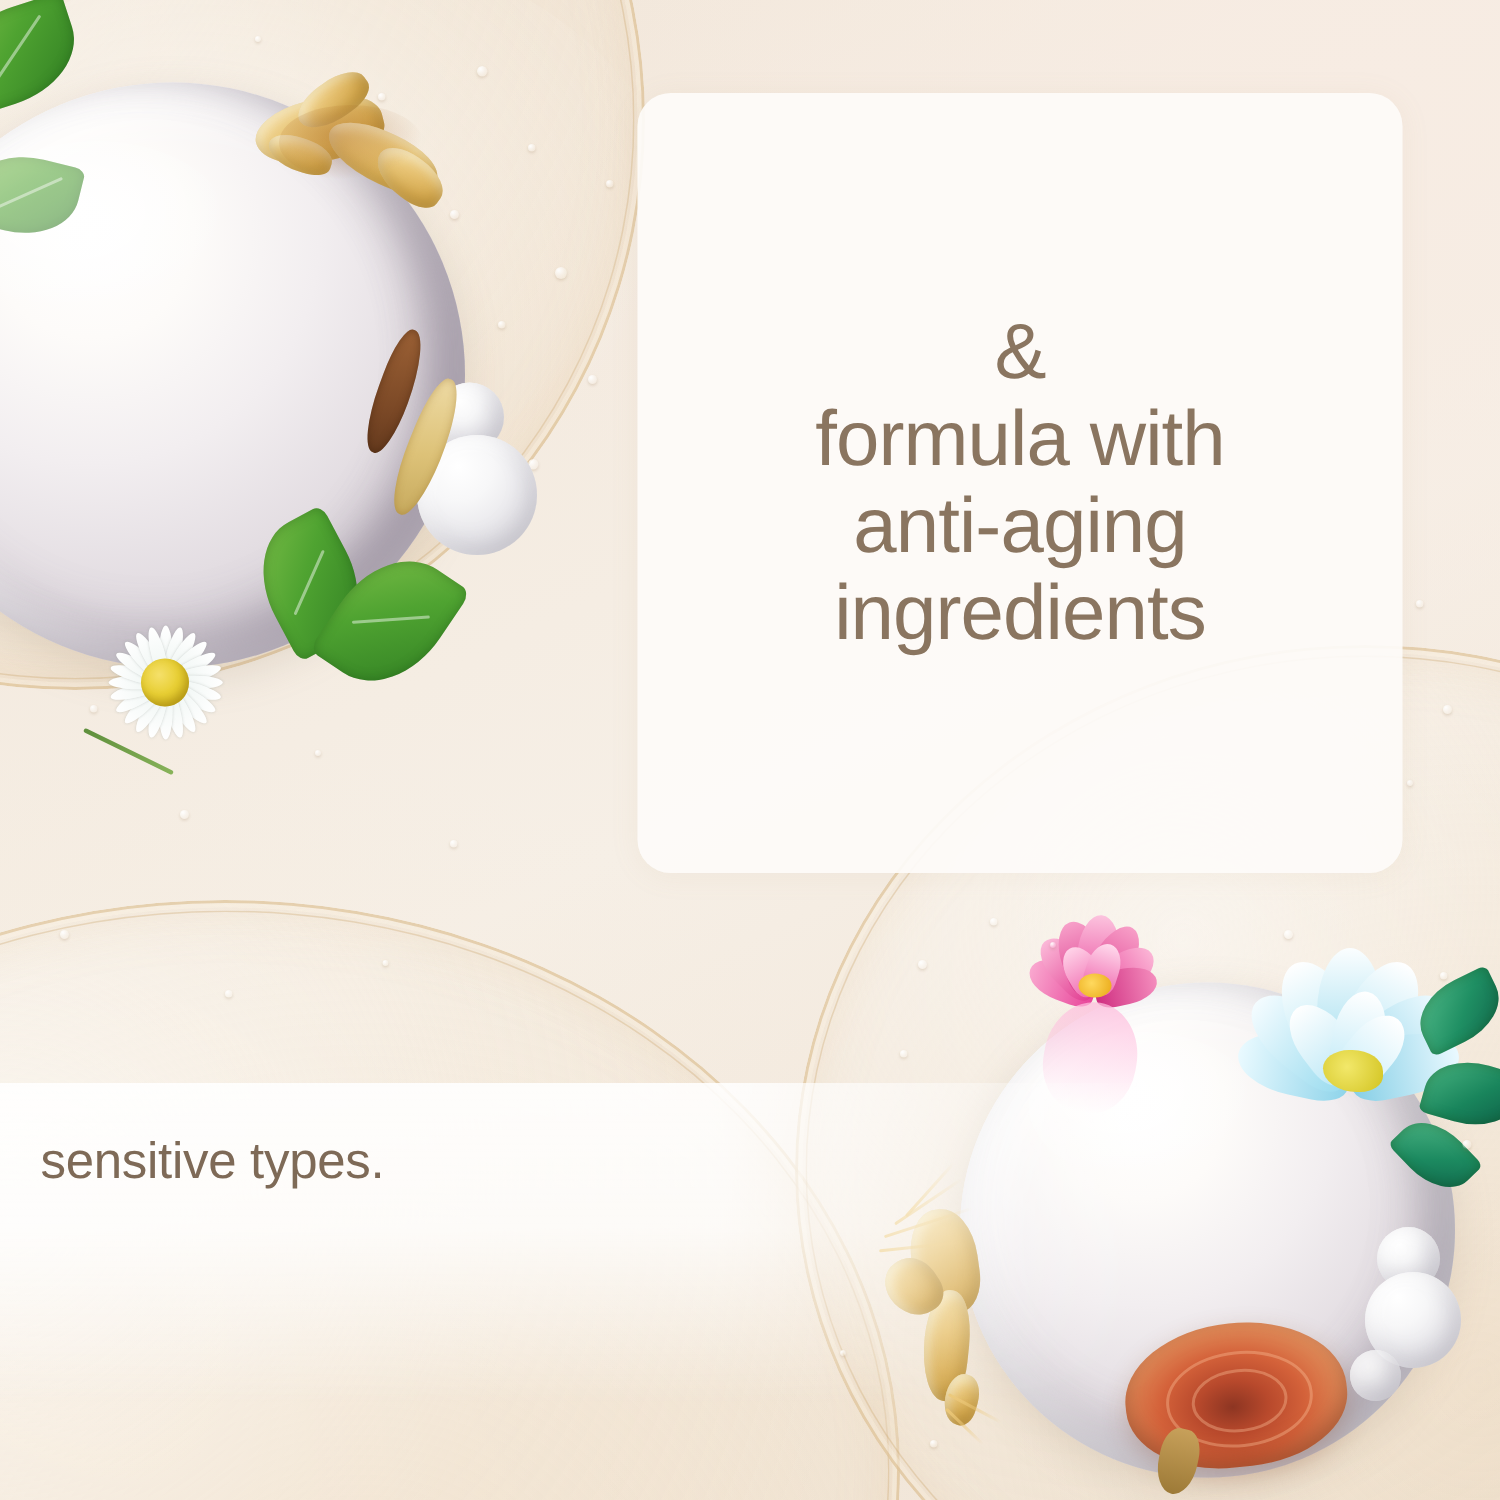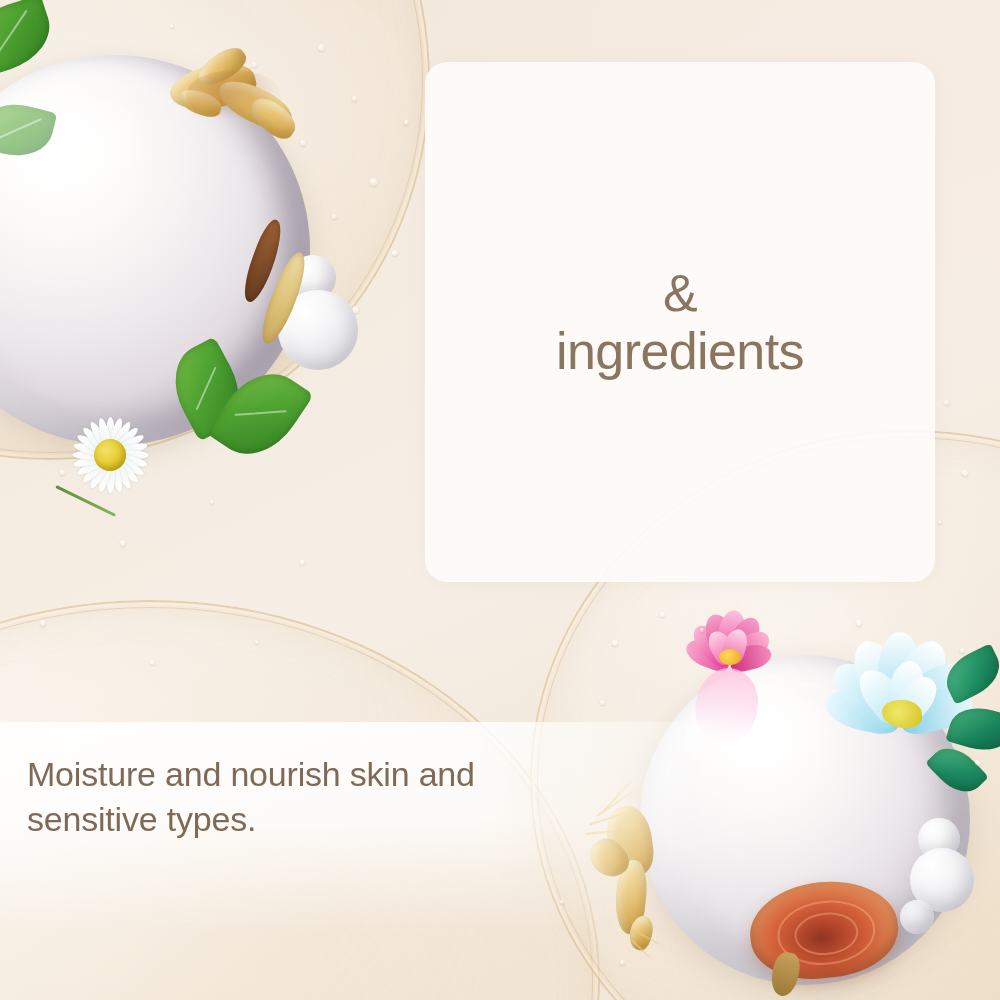--- a/index.html
+++ b/index.html
@@ -317,23 +317,24 @@
   <div class="drop layer" style="left:975px;top:760px;width:6px;height:6px;"></div>
   <div class="drop layer" style="left:620px;top:960px;width:5px;height:5px;"></div>
   <div class="drop layer" style="left:560px;top:900px;width:4px;height:4px;"></div>
   <div class="drop layer" style="left:944px;top:400px;width:5px;height:5px;"></div>
   <div class="drop layer" style="left:962px;top:470px;width:6px;height:6px;"></div>
   <div class="drop layer" style="left:938px;top:520px;width:4px;height:4px;"></div>
 
   <div class="headline-panel">
     <h1 class="headline">
       <span class="ln amp">&amp;</span>
+      <span class="ln">formula with</span>
+      <span class="ln">anti-aging</span>
       <span class="ln">ingredients</span>
     </h1>
   </div>
 
   <div class="caption-band"></div>
   <div class="caption">
-    <span class="ln">Moisture and nourish skin and</span>
     <span class="ln">sensitive types.</span>
   </div>
 
 </div>
 
 </body></html>

